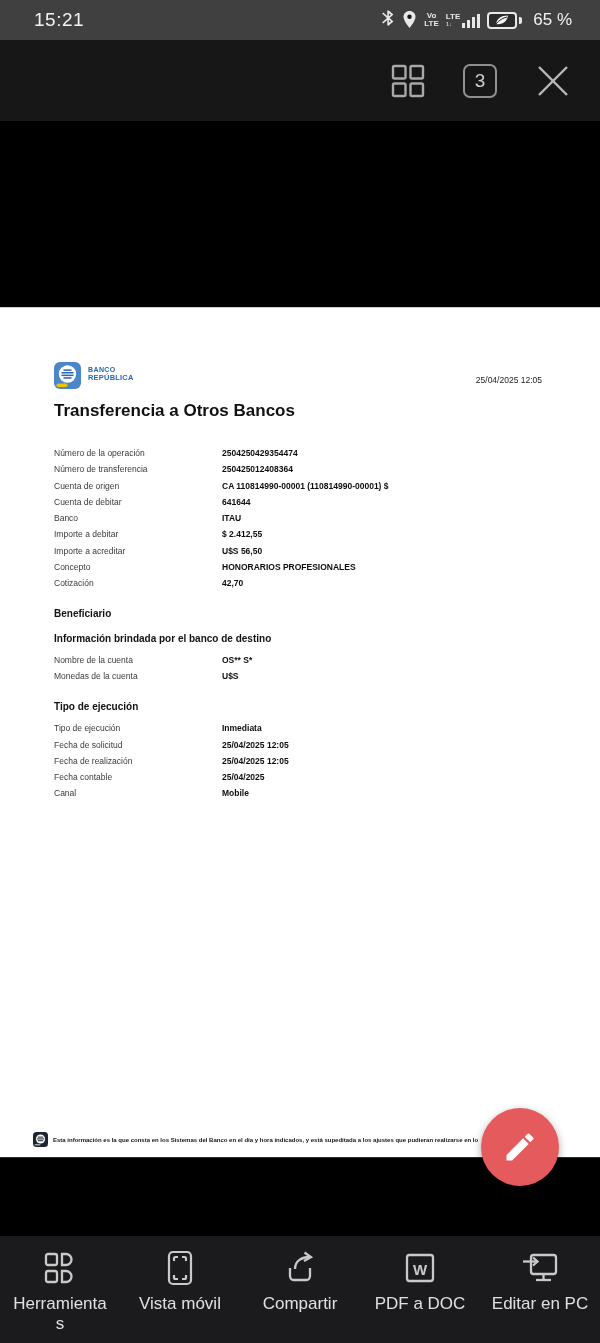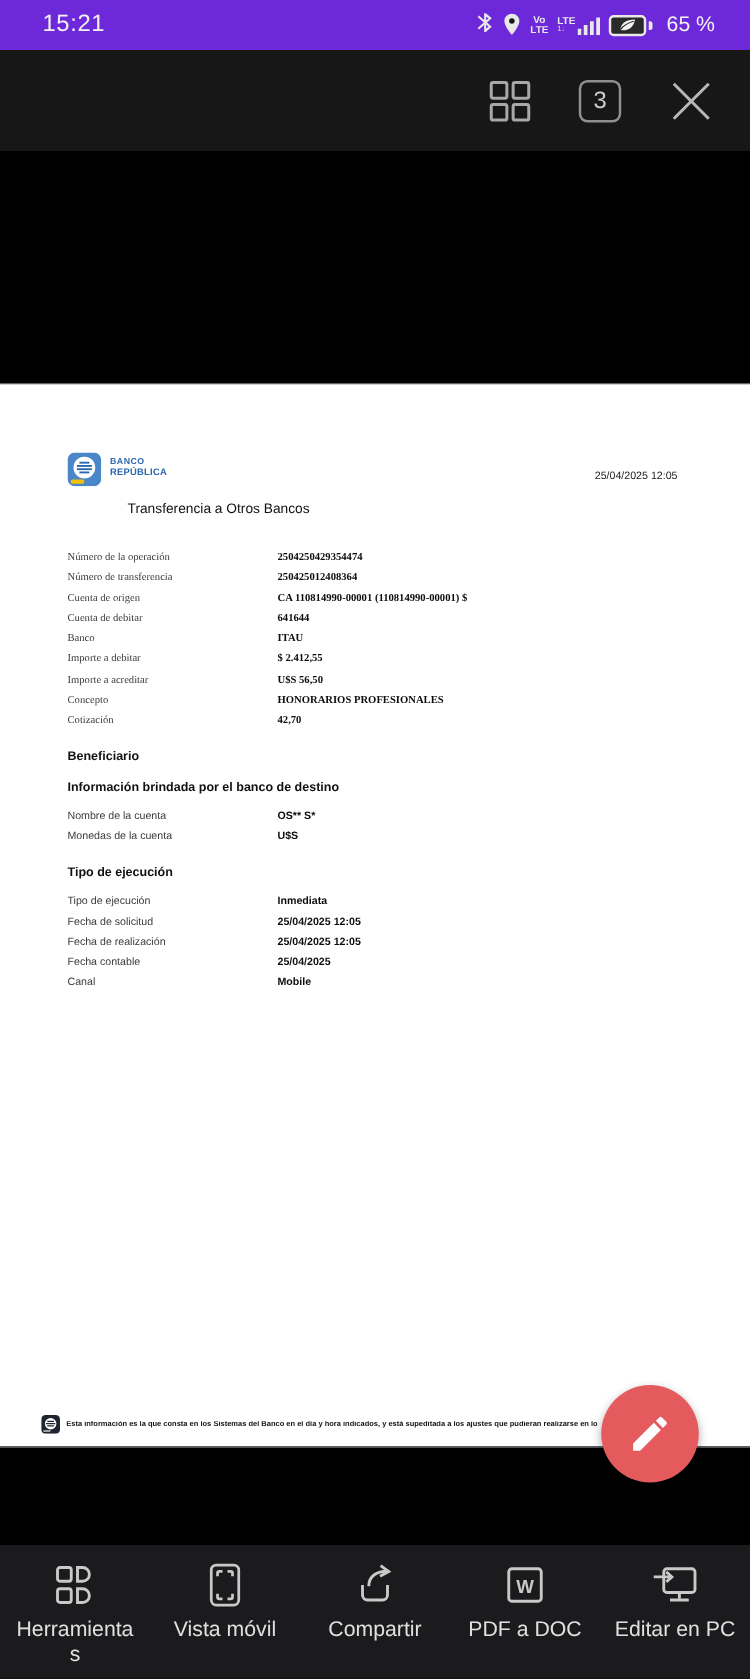--- a/index.html
+++ b/index.html
@@ -1,21 +1,21 @@
 <!DOCTYPE html>
 <html><head>
 <meta charset="utf-8">
 <style>
   * { margin:0; padding:0; box-sizing:border-box; }
   html,body { width:600px; }
   body { font-family:"Liberation Sans", sans-serif; background:#000; }
   .screen { position:relative; width:600px; height:1343px; background:#000; overflow:hidden; }
 
   
-  .status-bar { height:40px; background:#6d28d9; display:flex; align-items:center;
+  .status-bar { height:40px; background:#404040; display:flex; align-items:center;
     justify-content:space-between; padding:0 28px 0 34px; }
   .sb-time { color:#f2f2f2; font-size:19px; letter-spacing:0.5px; }
   .sb-right { display:flex; align-items:center; gap:7px; color:#ededed; }
   .sb-stack { display:flex; flex-direction:column; line-height:8px; font-size:8px; font-weight:bold; color:#e8e8e8; text-align:center; }
   .sb-net { display:flex; align-items:flex-end; gap:2px; }
   .sb-net .lbl { display:flex; flex-direction:column; line-height:7.5px; font-size:8px; font-weight:bold; color:#e8e8e8; }
   .sb-net .lbl .tiny { font-size:6px; color:#bdbdbd; }
   .battery { display:flex; align-items:center; gap:2px; }
   .batt-body { width:30px; height:17px; border:2px solid #e8e8e8; border-radius:4px;
     display:flex; align-items:center; justify-content:center; background:#2a2a2a; }
@@ -36,23 +36,23 @@
     border-top:1px solid #cfcfcf; border-bottom:1px solid #2a2a2a;
     padding:0 58px 0 54px; color:#0d0d0d; }
 
   .doc-header { padding-top:54px; display:flex; justify-content:space-between; align-items:flex-start; }
   .logo-wrap { display:flex; gap:7px; align-items:flex-start; }
   .logo-text { display:flex; flex-direction:column; justify-content:center; margin-top:4px; }
   .logo-line1 { font-size:7px; font-weight:bold; color:#2a67ae; letter-spacing:0.4px; }
   .logo-line2 { font-size:7.5px; font-weight:bold; color:#2a67ae; letter-spacing:0.2px; }
   .timestamp { margin-top:13px; font-size:8.5px; color:#1c1c1c; }
 
-  .doc-title { margin-top:12px; font-size:11px; font-weight:normal; color:#111;margin-left:48px; }
-
-  .fields-block { margin-top:24px;font-family:Liberation Serif, serif; }
+  .doc-title { margin-top:12px; font-size:17px; font-weight:bold; color:#111; }
+
+  .fields-block { margin-top:24px; }
   .frow { display:flex; line-height:16.3px; }
   .frow .lbl { width:168px; flex:none; font-size:8.5px; color:#3a3a3a; }
   .frow .val { font-size:8.5px; font-weight:bold; color:#0d0d0d; }
 
   .sec-heading { font-size:10px; font-weight:bold; color:#111; }
   .sec-1 .sec-heading { margin-top:16px; }
   .sec-2 .sec-heading { margin-top:14px; }
   .sec-3 .sec-heading { margin-top:17px; }
   .sec-rows { margin-top:8px; }
 

